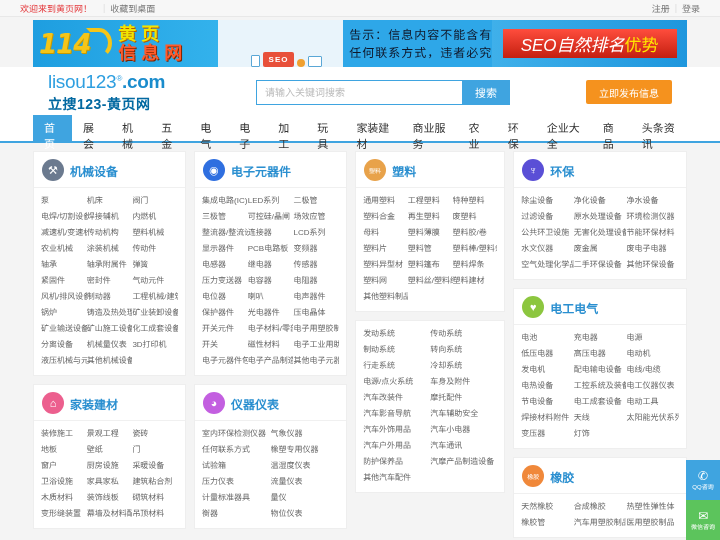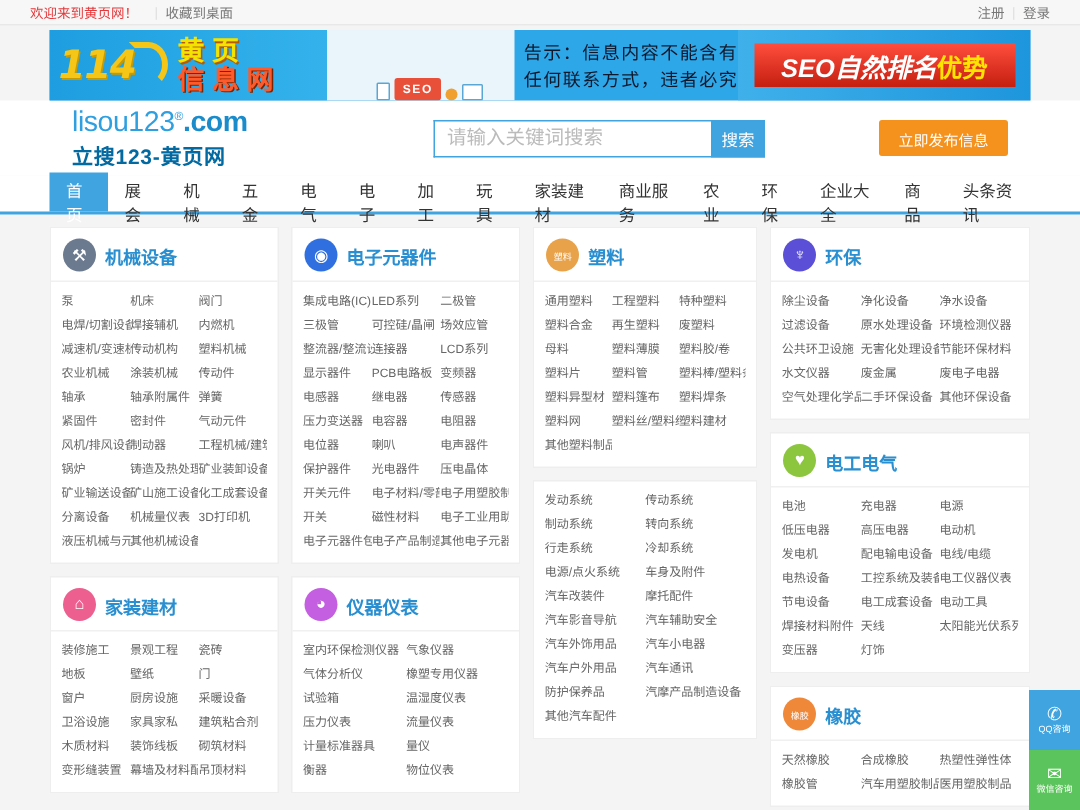--- a/index.html
+++ b/index.html
@@ -72,43 +72,42 @@
   }
   .bn-notice span {
     font-size: 12px; font-weight: normal; color: #0f172a;
     letter-spacing: 1px; line-height: 1.5; white-space: nowrap;
   }
   .bn-right {
     width: 196px; background: linear-gradient(90deg,#3fb0ea,#1e96dd);
     display:flex; align-items:center; justify-content:center;
   }
   .bn-seo {
-    font-size: 17px; font-weight: bold; white-space: nowrap;
+    font-size: 17px; font-weight: normal; white-space: nowrap;
     background: linear-gradient(180deg,#ff4d3d,#c41f10);
     padding: 2px 18px;
   }
   .bn-seo .w { color:#fff; font-style: italic; }
   .bn-seo .y { color:#ffe400; }
 
   
   .header {
     height: 50px; padding: 0 48px; display: flex; align-items: center;
     background: #fff;
   }
   .logo { width: 208px; }
   .logo .l1 { font-size: 19px; color: #2f9fe0; letter-spacing: -0.3px; }
   .logo .l1 b { font-weight: bold; color:#1a8ccc; }
   .logo .l1 sup { font-size: 8px; }
   .logo .l2 { font-size: 14px; color: #0369a1; font-weight: bold; letter-spacing: 0.5px; }
   .searchbox { display: flex; height: 25px; width: 254px; }
   .searchbox input {
     flex: 1; border: 1px solid #3fa4e0; border-right: none; outline: none;
-    padding: 0 8px; font-size: 13px; color:#333;
-    font-family: Liberation Mono, monospace;
-    margin-left: 33px;
+    padding: 0 8px; font-size: 10px; color:#333;
+    font-family: Liberation Serif, serif;
   }
   .searchbox input::placeholder { color: #bbb; }
   .searchbox button {
     width: 48px; background: #3fa4e0; color: #fff; border: 1px solid #3fa4e0;
     font-size: 11px; cursor: pointer; font-family: "Liberation Sans", sans-serif;
   }
   .publish-btn {
     margin-left: auto; background: #f5921e; color: #fff; border: none;
     width: 86px; height: 24px; font-size: 10px; border-radius: 2px; cursor: pointer;
     font-family: "Liberation Sans", sans-serif;
@@ -353,21 +352,21 @@
           </div>
         </div>
         <div class="card">
           <div class="card-head">
             <span class="cat-icon" style="background: rgb(195, 95, 224);">◕</span>
             <span class="cat-title">仪器仪表</span>
           </div>
           <div class="card-body grid2">
             <a href="#">室内环保检测仪器</a>
             <a href="#">气象仪器</a>
-            <a href="#">气体分析仪</a>
+            <a href="#">任何联系方式</a>
             <a href="#">橡塑专用仪器</a>
             <a href="#">试验箱</a>
             <a href="#">温湿度仪表</a>
             <a href="#">压力仪表</a>
             <a href="#">流量仪表</a>
             <a href="#">计量标准器具</a>
             <a href="#">量仪</a>
             <a href="#">衡器</a>
             <a href="#">物位仪表</a>
           </div>

